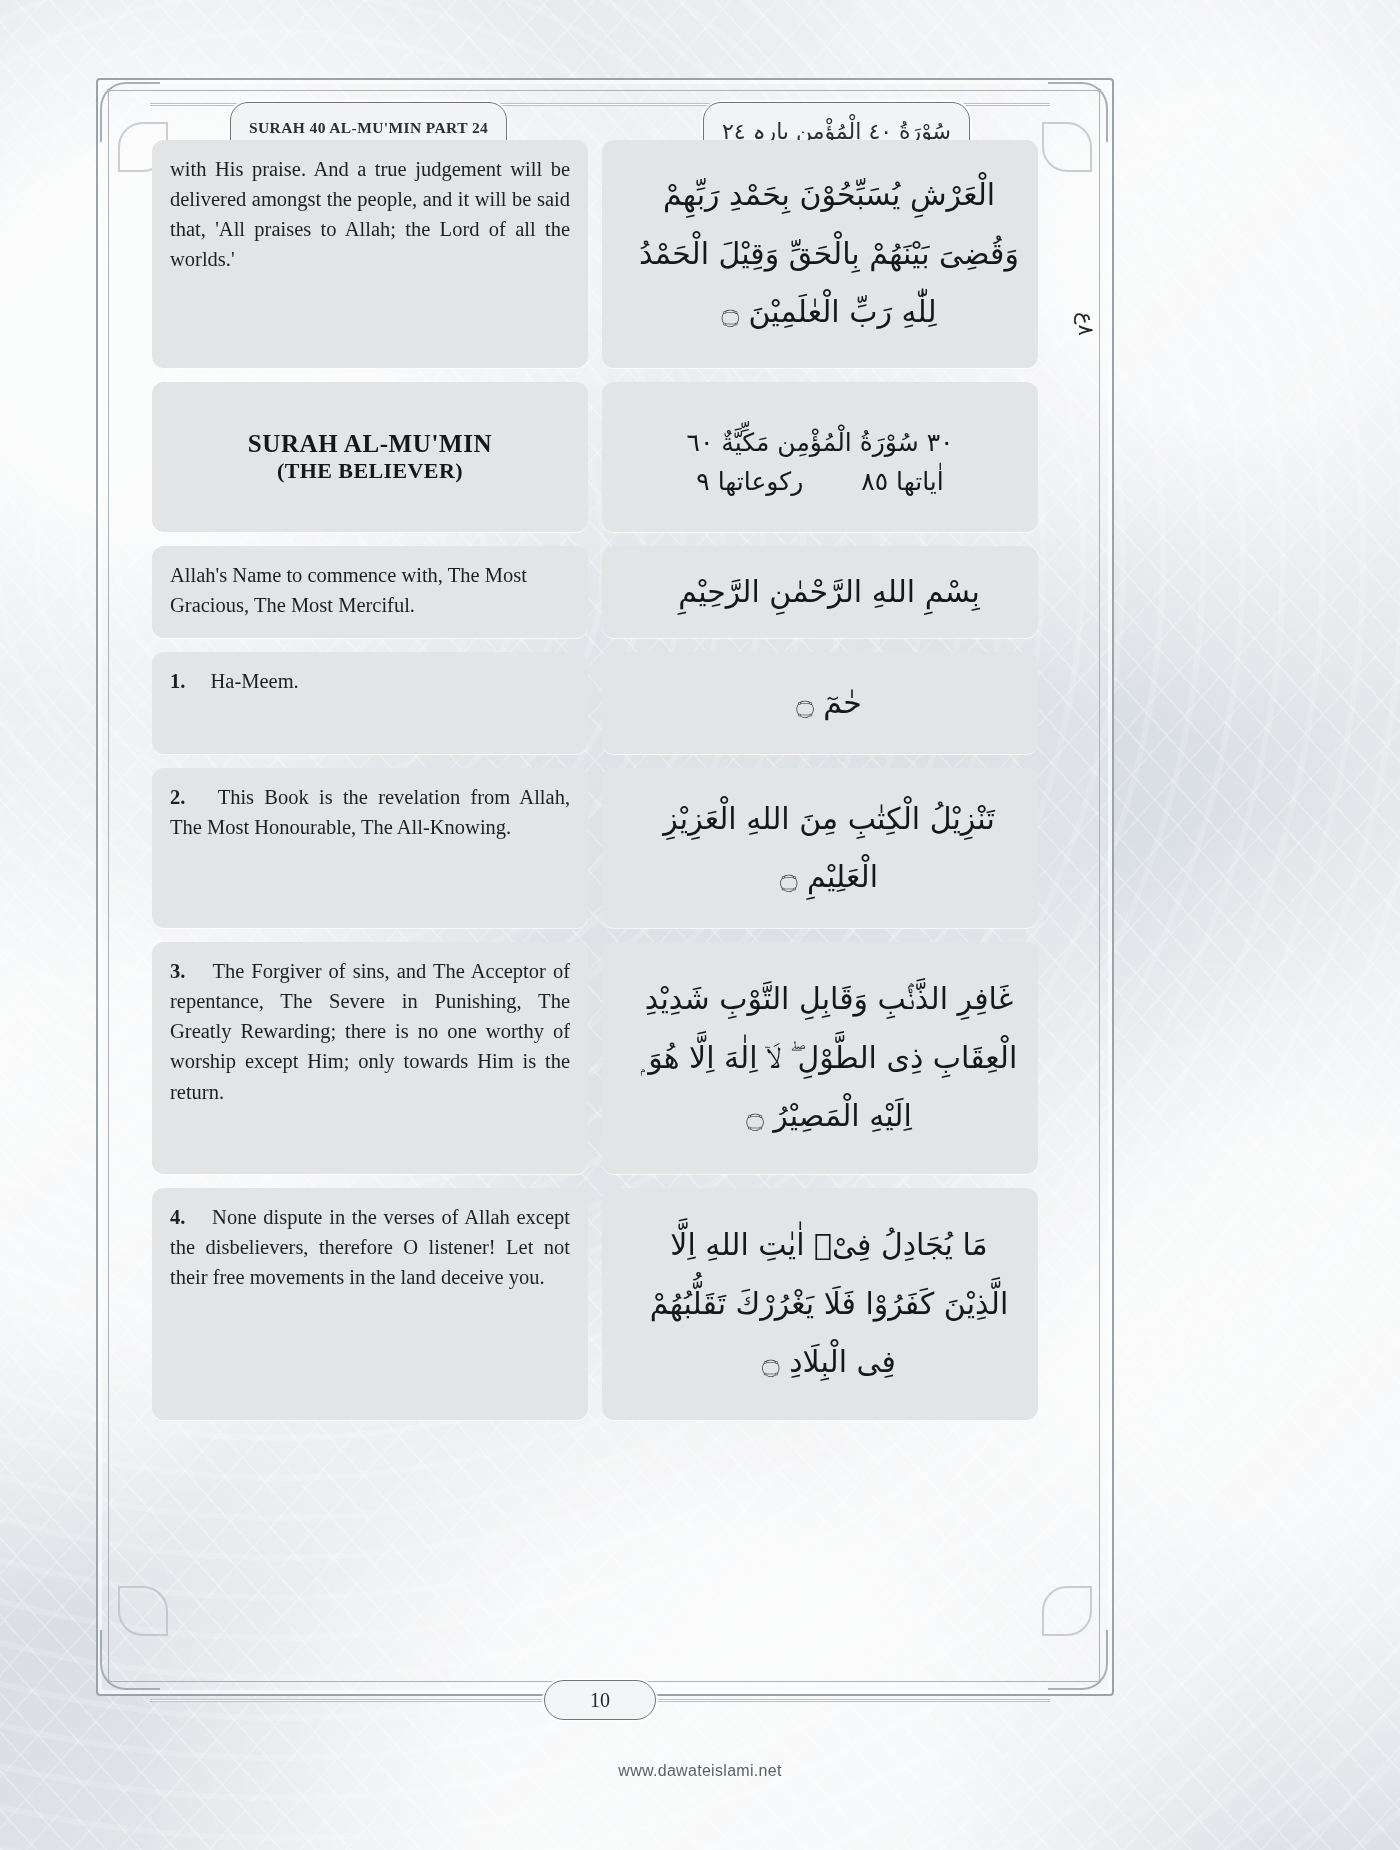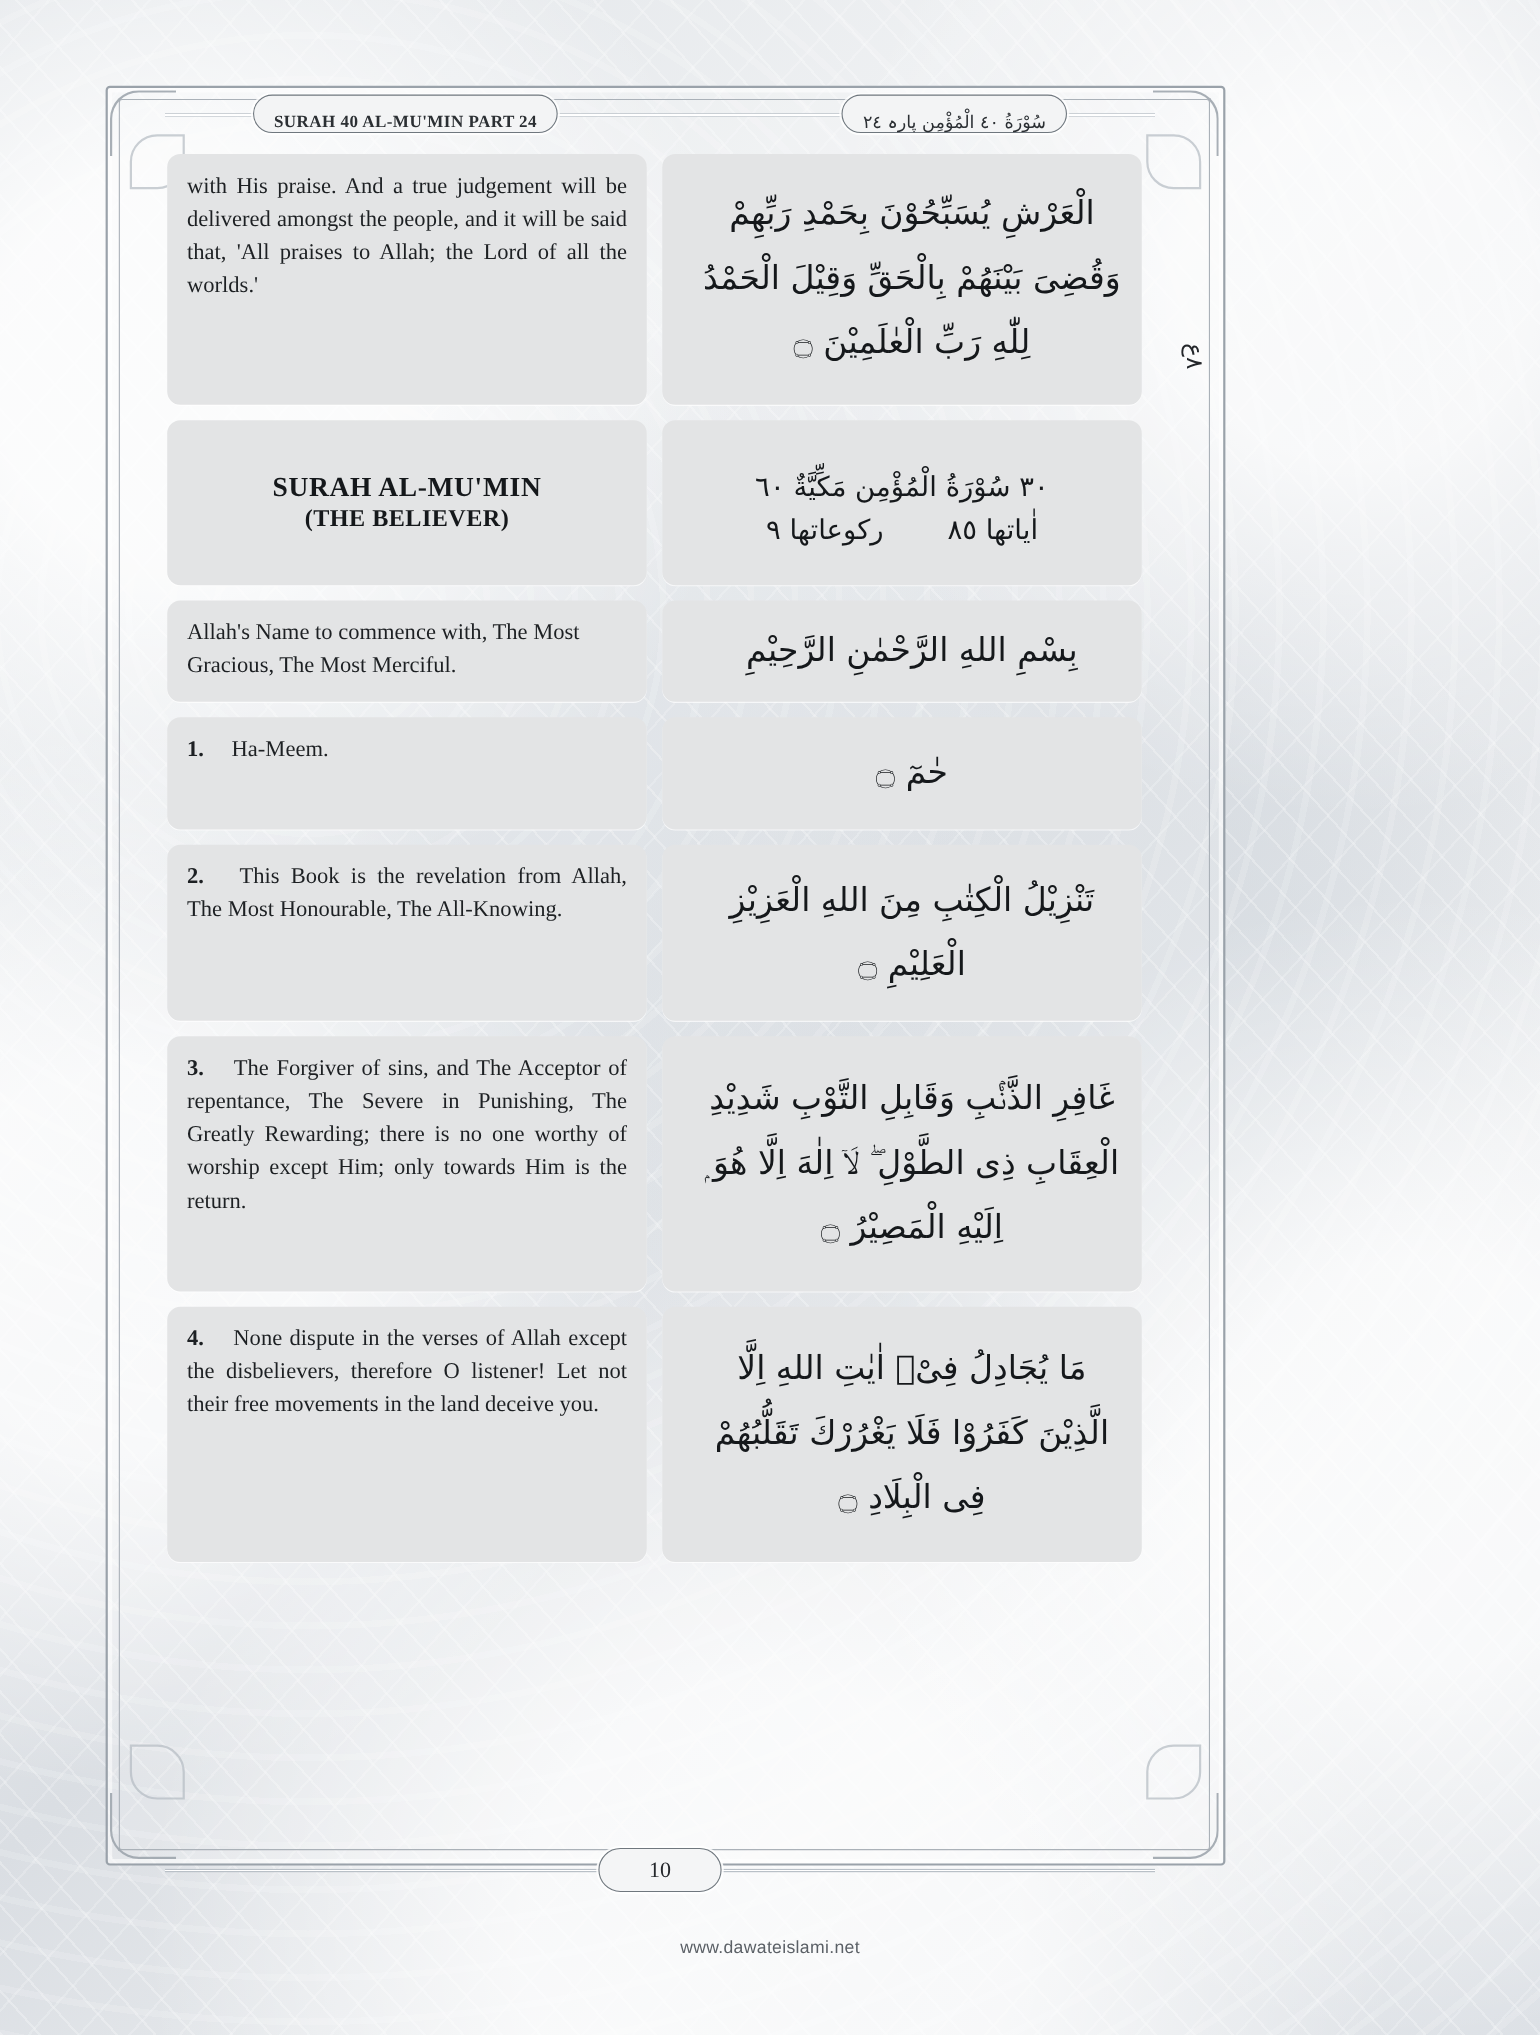--- a/index.html
+++ b/index.html
@@ -83,44 +83,44 @@
     width: 900px; height: 36px;
   }
   .header-rule {
     position: absolute;
     left: 0; right: 0; top: 17px;
     height: 3px;
     background: linear-gradient(to bottom, #b9c0c7 0 1px, #ffffff 1px 2px, #b9c0c7 2px 3px);
   }
   .header-cartouche {
     position: absolute;
-    top: 0;
+    top: 16px;
     height: 33px;
     border: 1.6px solid #6f777e;
     border-radius: 18px;
     background: #f3f4f5;
     display: flex;
-    align-items: flex-end;
-    justify-content: center;
-    padding: 0 18px;
+    align-items: flex-start;
+    justify-content: center;
+    padding: 16px 18px;
     box-shadow: 0 0 0 2px rgba(255,255,255,0.8);
   }
   .header-left  { left: 80px; }
   .header-right { right: 80px; }
   .header-left span {
     font-family: "Liberation Serif", serif;
     font-weight: 700;
     font-size: 15.5px;
     letter-spacing: .4px;
     color: #2b2f33;
     white-space: nowrap;
   }
   .header-right span {
     font-family: "DejaVu Sans", sans-serif;
-    font-size: 16px;
+    font-size: 22px;
     color: #2b2f33;
     white-space: nowrap;
     direction: rtl;
   }
 
   
   .content {
     position: absolute;
     left: 152px; top: 140px;
     width: 886px;

